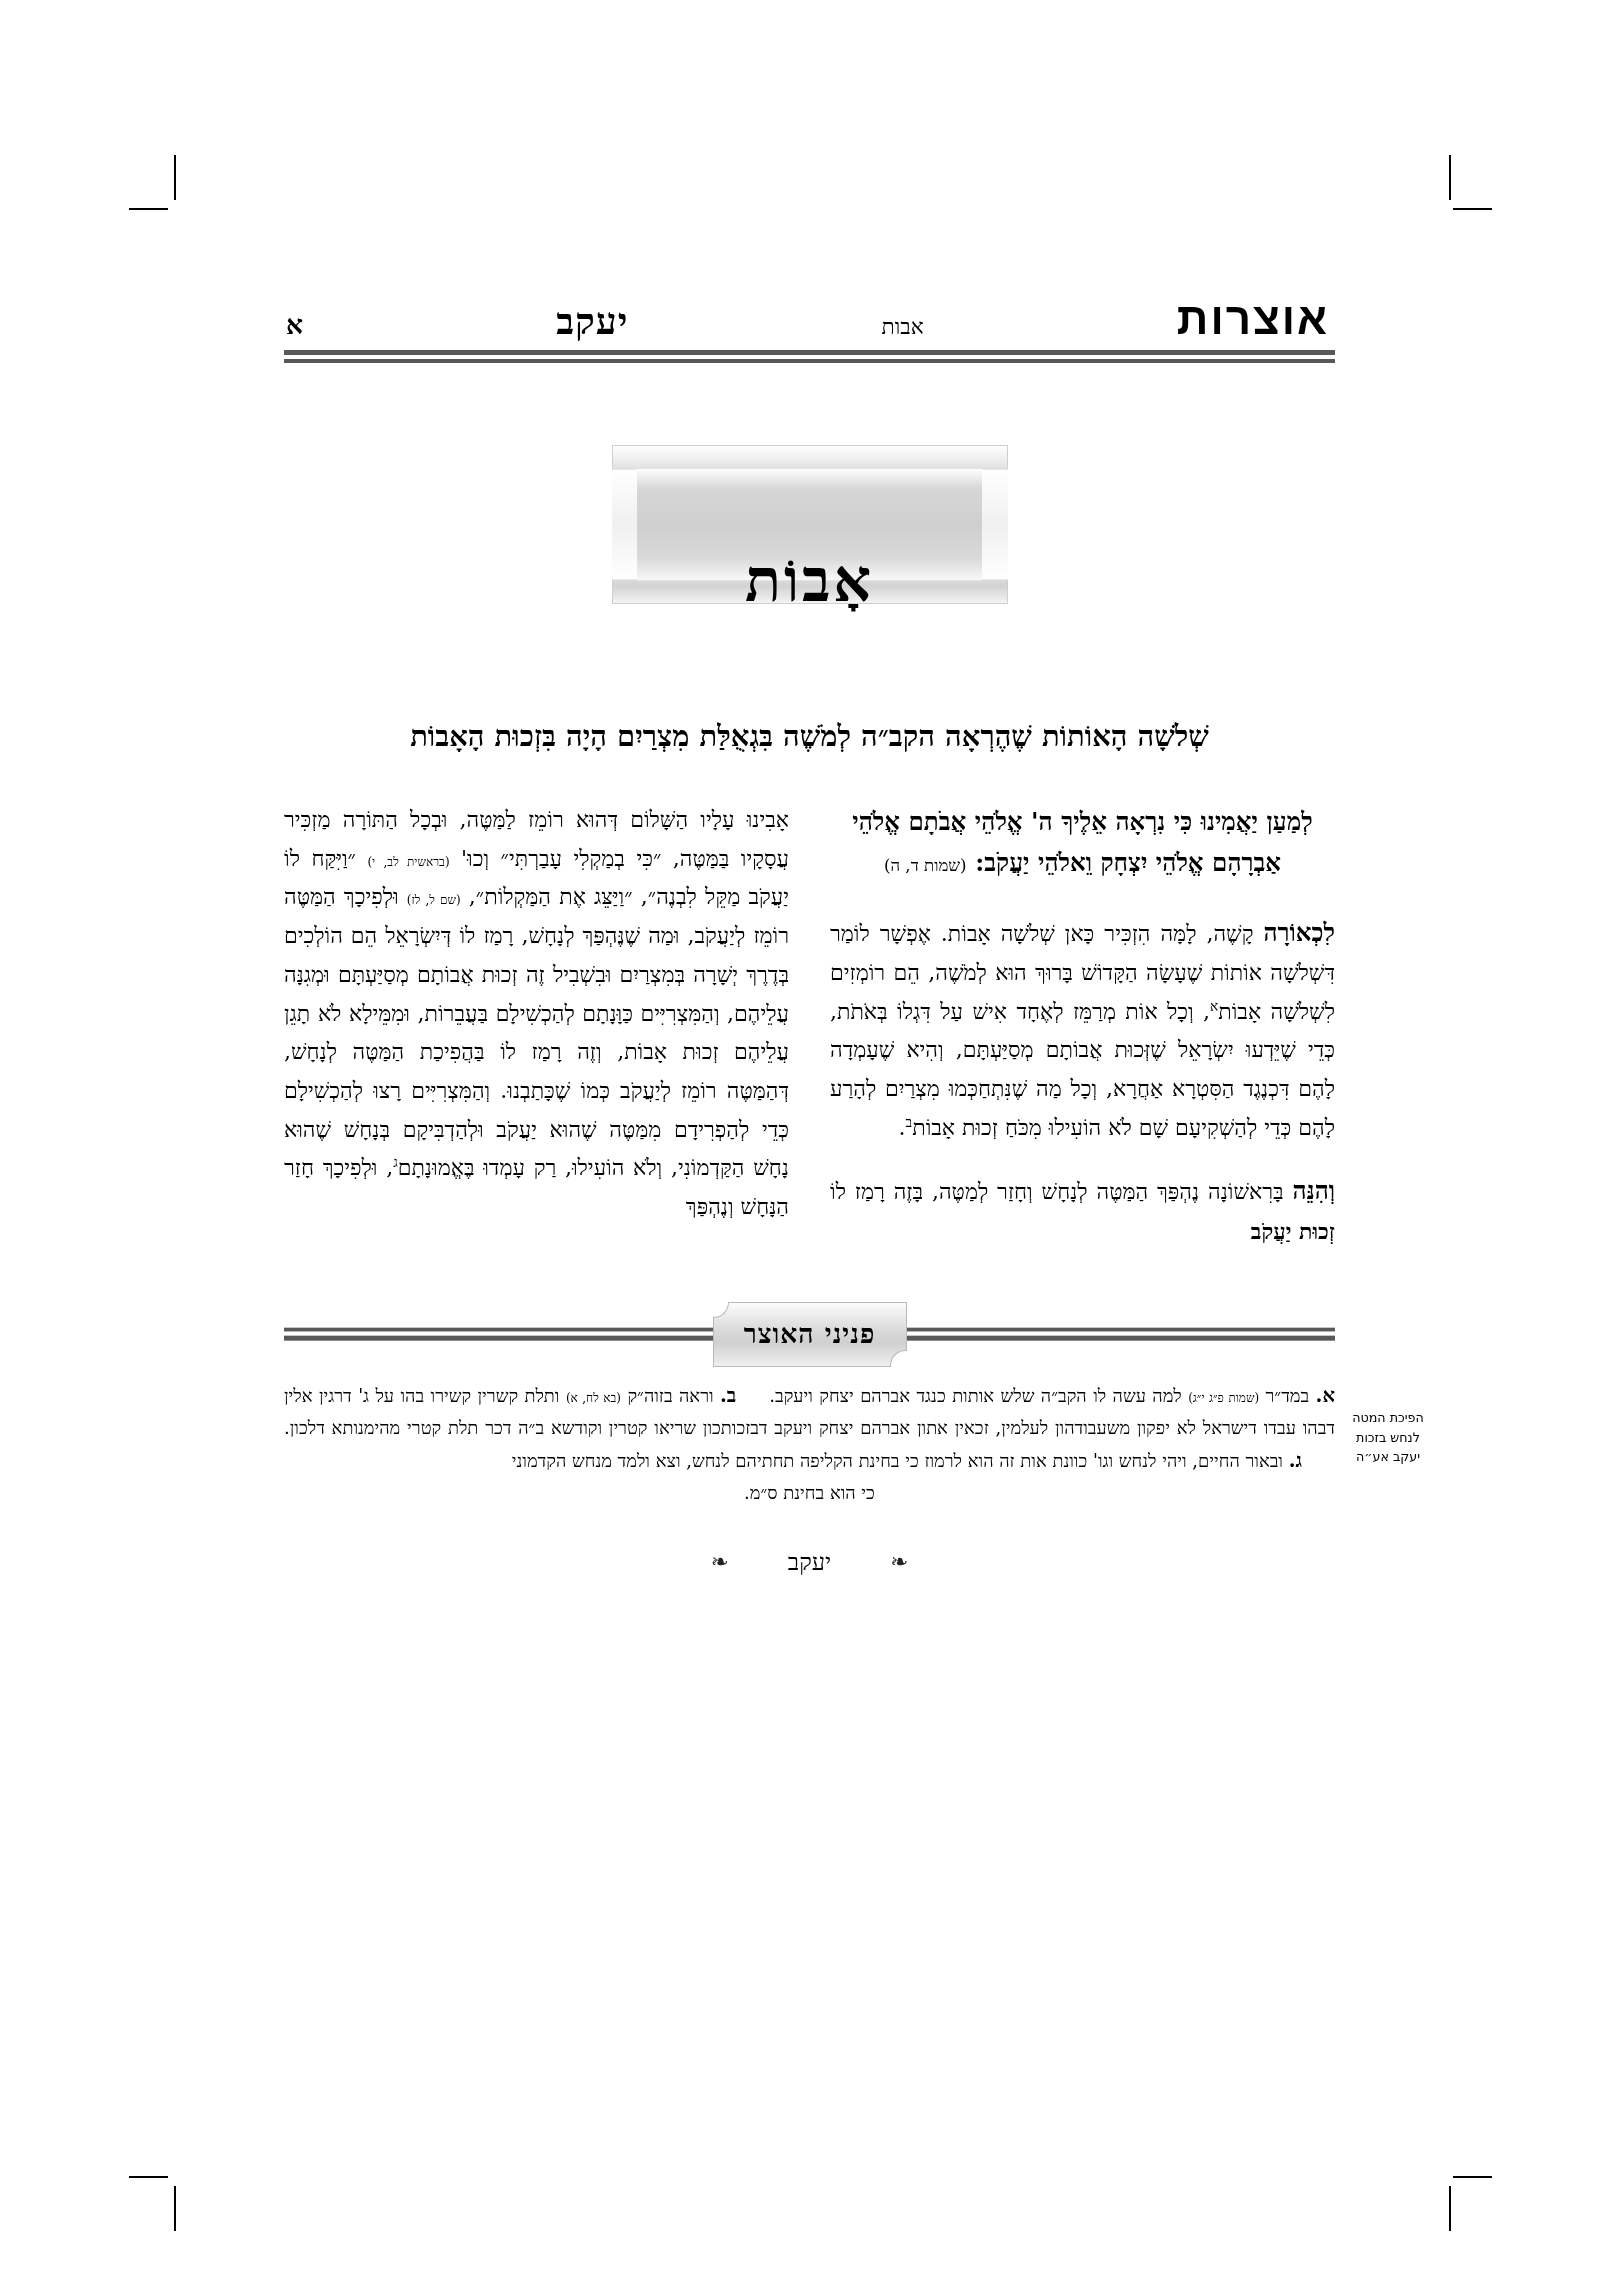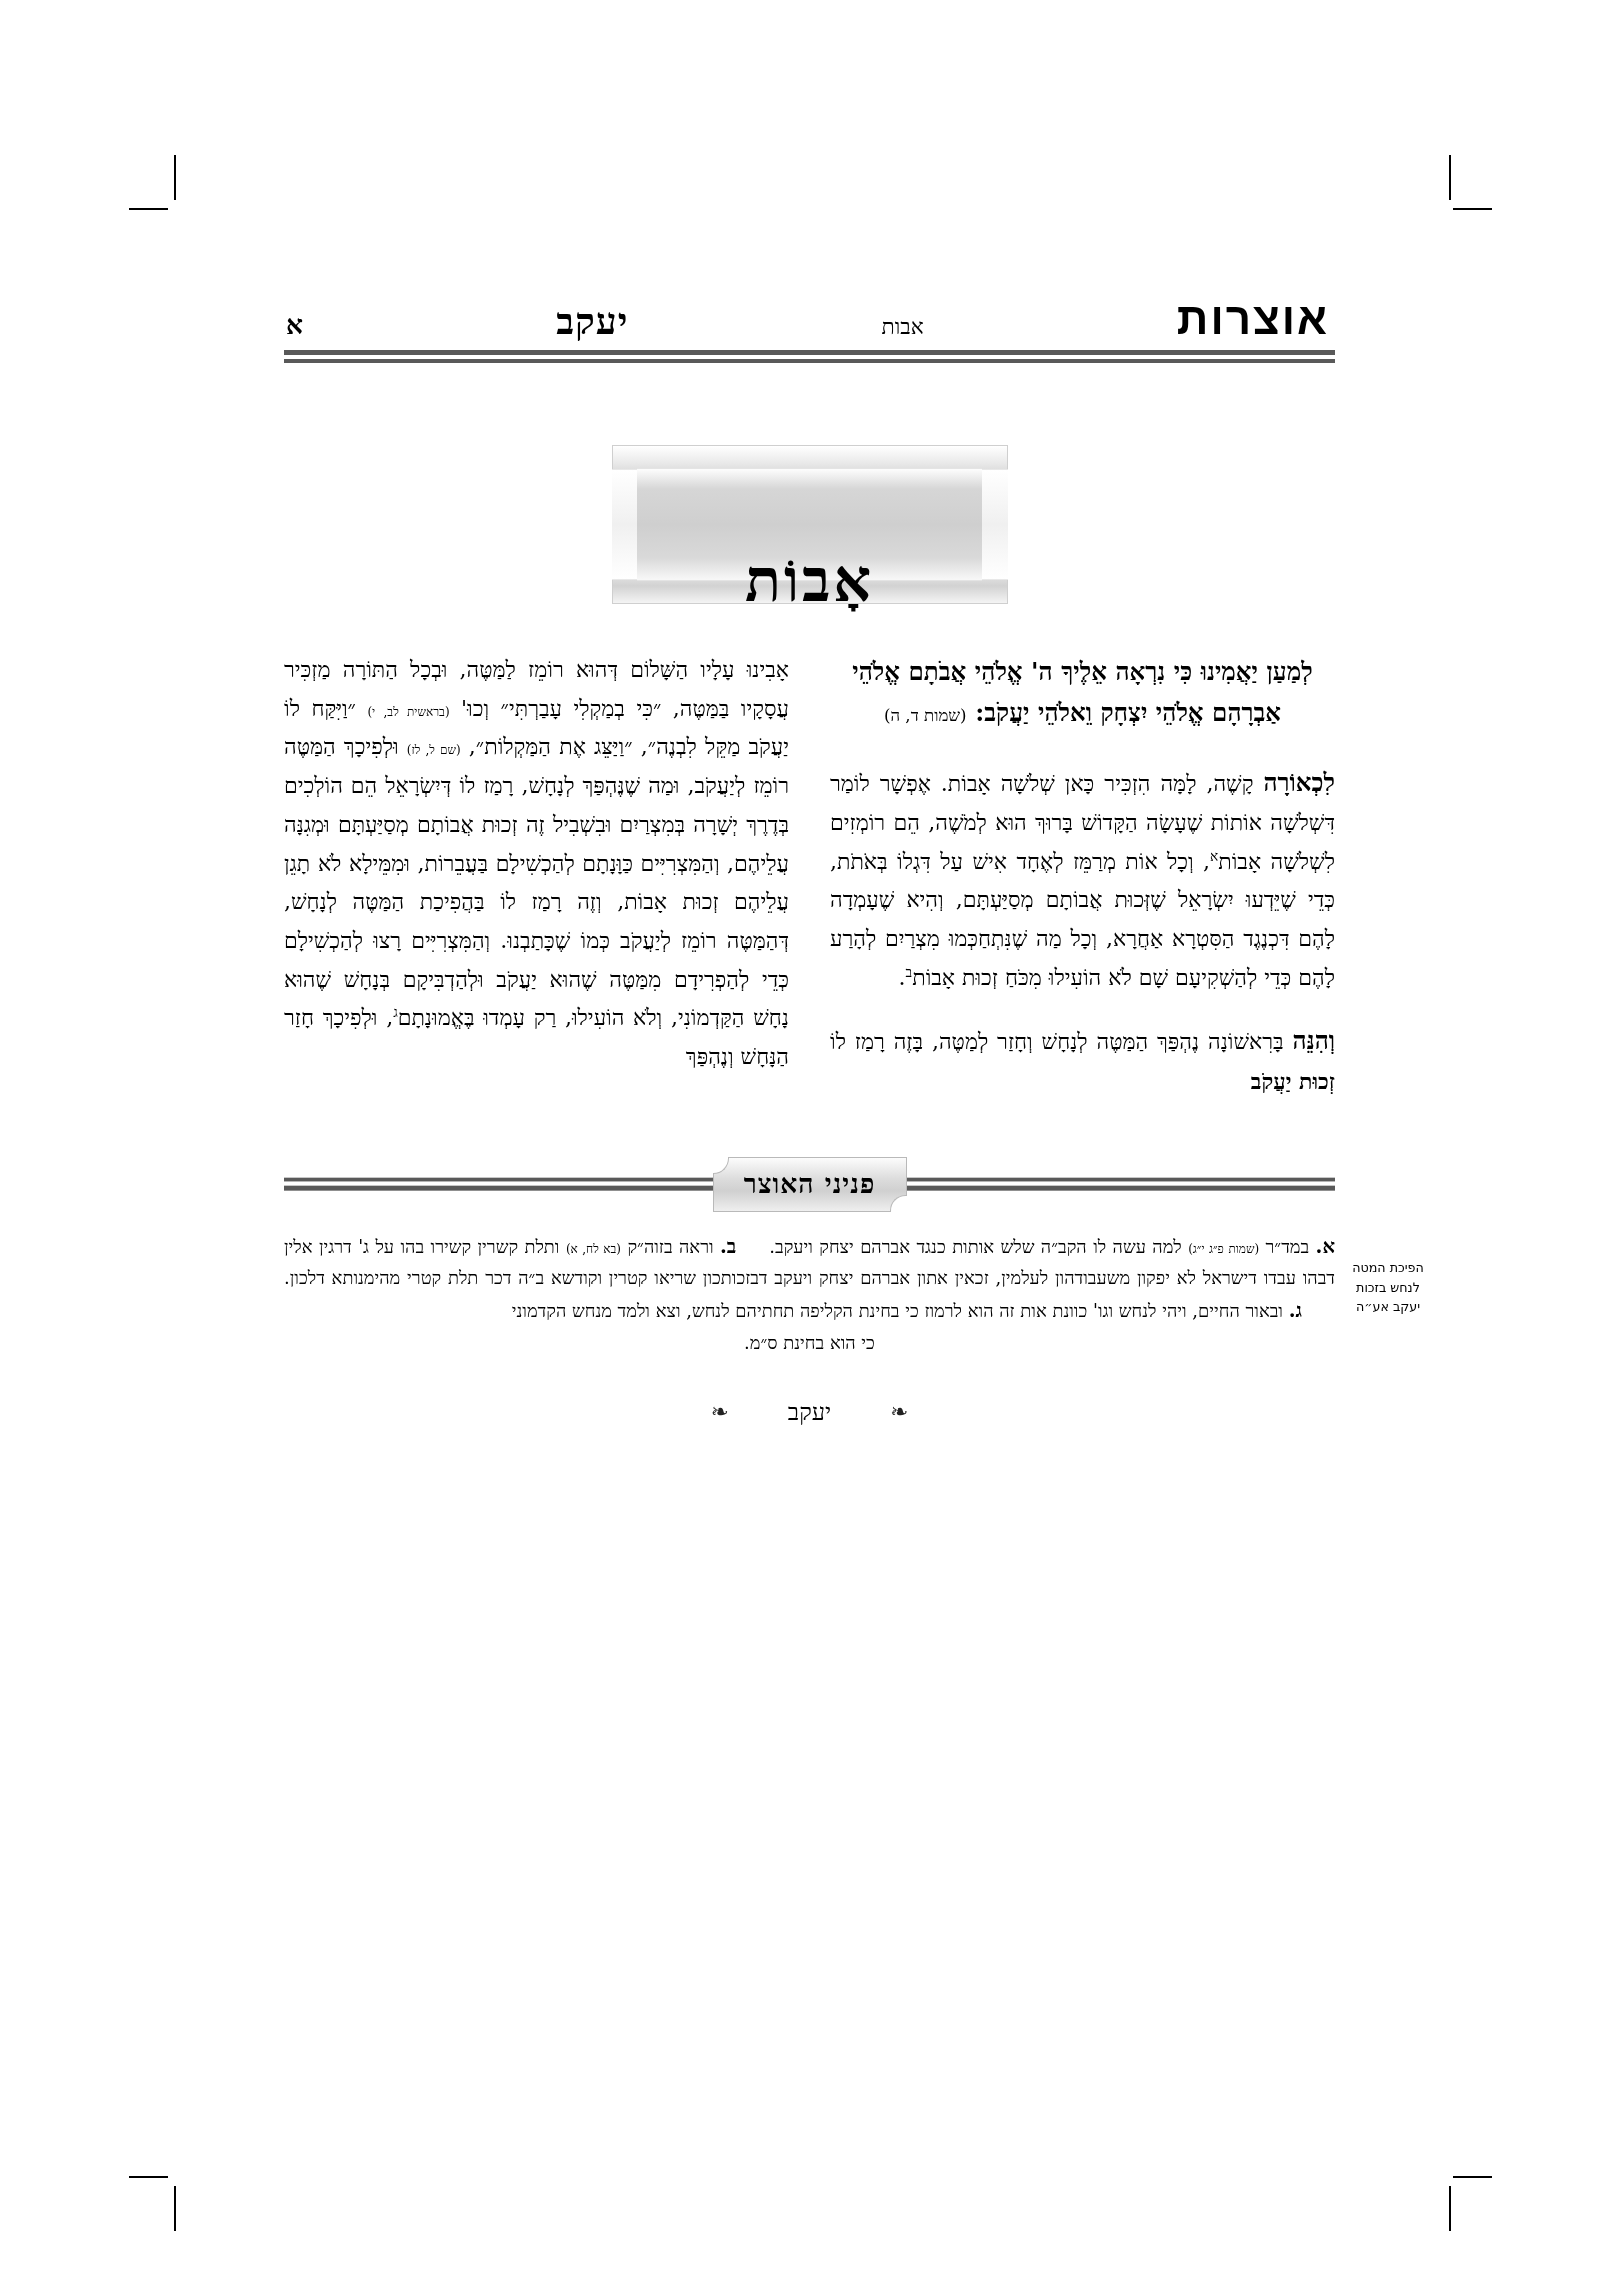--- a/index.html
+++ b/index.html
@@ -229,21 +229,21 @@
     top: 50%;
     transform: translateY(-50%);
   }
   .pearls-rails .r1 { height: 3.9px; background: #595959; }
   .pearls-rails .rg { height: 3.9px; background: #ffffff; }
   .pearls-rails .r2 { height: 4.9px; background: #595959; }
   .pearls-plate {
     position: relative;
     z-index: 2;
     width: 194px;
-    height: 55px;
+    height: 65px;
     display: flex;
     align-items: center;
     justify-content: center;
     background: linear-gradient(to bottom, #fcfcfc 0%, #dcdcdc 40%, #d0d0d0 62%, #efefef 100%);
     border: 1px solid #b9b9b9;
     box-sizing: border-box;
   }
   .pearls-plate::before,
   .pearls-plate::after {
     content: "";
@@ -336,20 +336,21 @@
 
   <div class="plaque-wrap">
     <div class="plaque">
       <div class="plaque-tab top"></div>
       <div class="plaque-tab bot"></div>
       <div class="plaque-core"></div>
       <div class="plaque-title">אָבוֹת</div>
     </div>
   </div>
 
+  <div class="section-heading">שְׁלֹשָׁה הָאוֹתוֹת שֶׁהֶרְאָה הקב״ה לְמֹשֶׁה בִּגְאֻלַּת מִצְרַיִם הָיָה בִּזְכוּת הָאָבוֹת</div>
 
   <div class="body-cols">
 
     <div class="col">
 
       <p class="verse">
         <span>לְמַעַן יַאֲמִינוּ כִּי נִרְאָה אֵלֶיךָ ה' אֱלֹהֵי אֲבֹתָם אֱלֹהֵי אַבְרָהָם אֱלֹהֵי יִצְחָק וֵאלֹהֵי יַעֲקֹב:</span>
         <span class="src">(שמות ד, ה)</span>
       </p>
 

